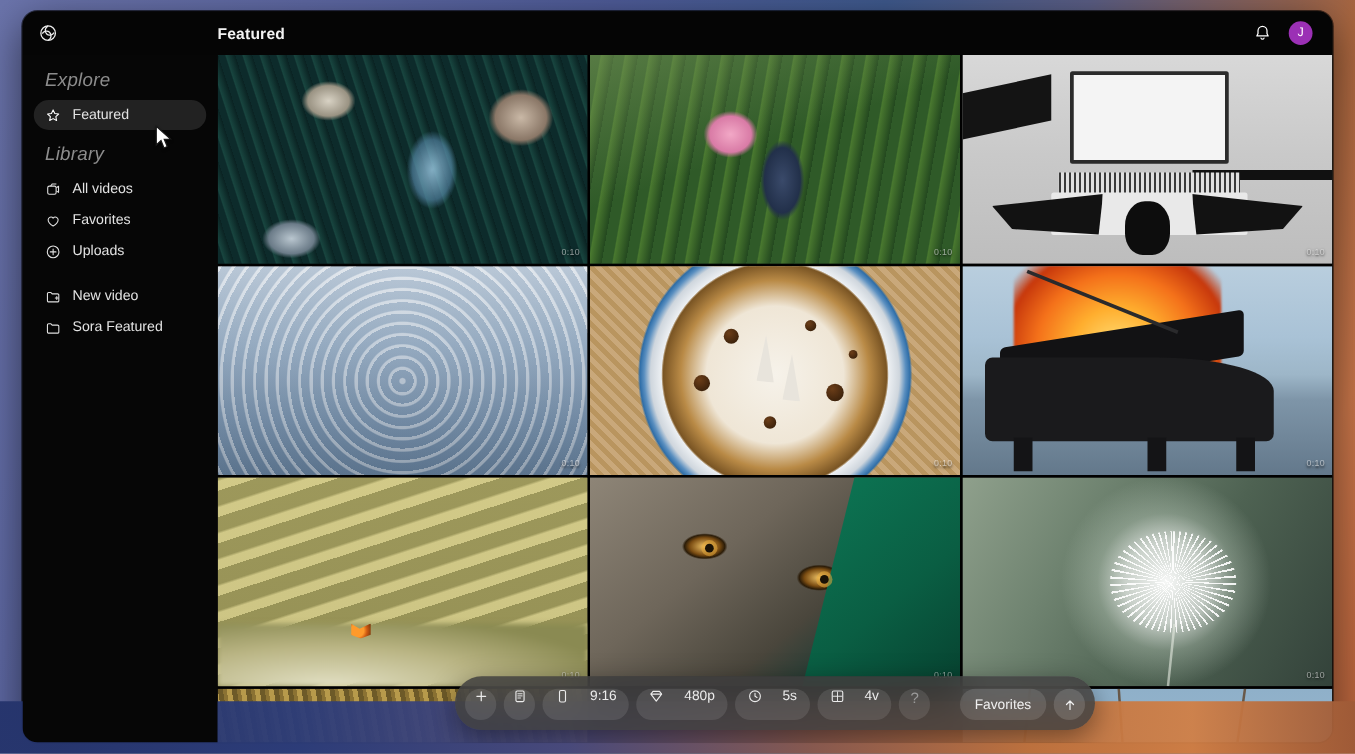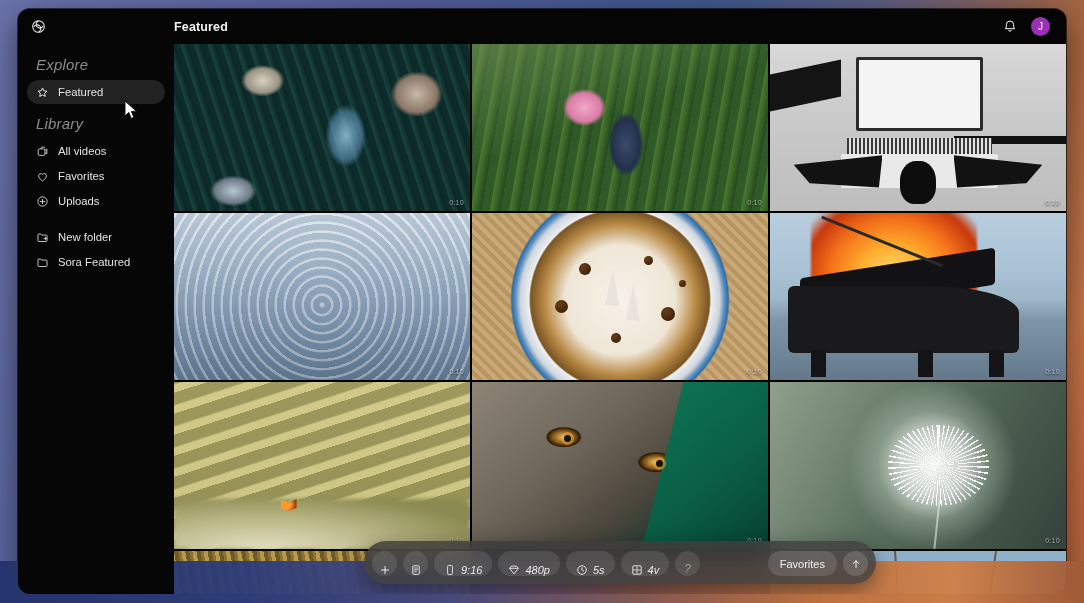--- a/index.html
+++ b/index.html
@@ -357,31 +357,30 @@
     color: #b4b4b4;
     padding: 0 9px 9px 9px;
   }
   .prompt-row {
     display: flex;
     align-items: center;
     gap: 6px;
   }
   .pill {
     display: flex;
-    align-items: flex-end;
-    gap: 5px;
+    align-items: flex-start;
+    gap: 16px;
     height: 25px;
     padding: 0 10px;
     border-radius: 13px;
     background: rgba(255,255,255,.10);
     color: #ececec;
     font-size: 11px;
     cursor: pointer;
     white-space: nowrap;
-    font-style: italic;
   }
   .pill.round { padding: 0; width: 25px; justify-content: center; }
   .pill .gi { width: 12px; height: 12px; display: block; }
   .pill.help { color: #9a9a9a; font-size: 12px; }
   .spacer { flex: 1; }
   .storyboard-btn {
     height: 25px;
     padding: 0 12px;
     border-radius: 13px;
     background: rgba(255,255,255,.12);
@@ -481,21 +480,21 @@
           <span>Uploads</span>
         </div>
 
         <div class="nav-gap"></div>
 
         <div class="nav-item">
           <svg class="ico" viewBox="0 0 24 24">
             <path d="M3.6 7.4a1.8 1.8 0 0 1 1.8-1.8h3.4l1.8 2h8a1.8 1.8 0 0 1 1.8 1.8v8.2a1.8 1.8 0 0 1-1.8 1.8H5.4a1.8 1.8 0 0 1-1.8-1.8Z" fill="none" stroke="#e0e0e0" stroke-width="1.6" stroke-linejoin="round"></path>
             <path d="M17.4 11.6v4.4M15.2 13.8h4.4" stroke="#e0e0e0" stroke-width="1.5" stroke-linecap="round"></path>
           </svg>
-          <span>New folder</span>
+          <span>New video</span>
         </div>
 
         <div class="nav-item">
           <svg class="ico" viewBox="0 0 24 24">
             <path d="M3.6 7.4a1.8 1.8 0 0 1 1.8-1.8h3.4l1.8 2h8a1.8 1.8 0 0 1 1.8 1.8v8.2a1.8 1.8 0 0 1-1.8 1.8H5.4a1.8 1.8 0 0 1-1.8-1.8Z" fill="none" stroke="#e0e0e0" stroke-width="1.6" stroke-linejoin="round"></path>
           </svg>
           <span>Sora Featured</span>
         </div>
       </nav>
 

